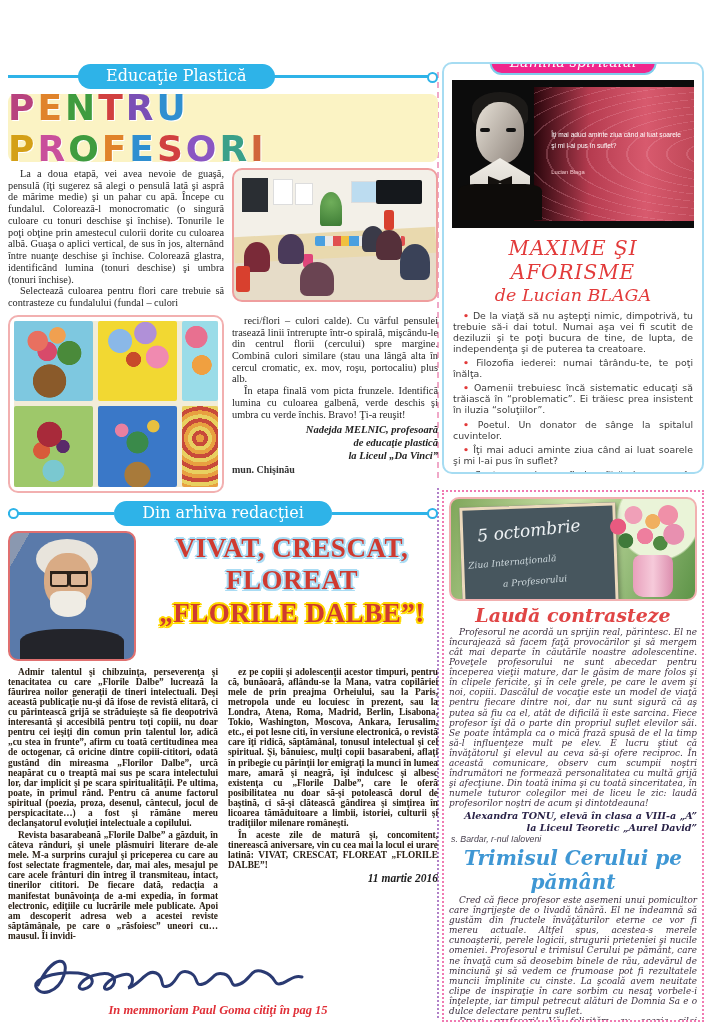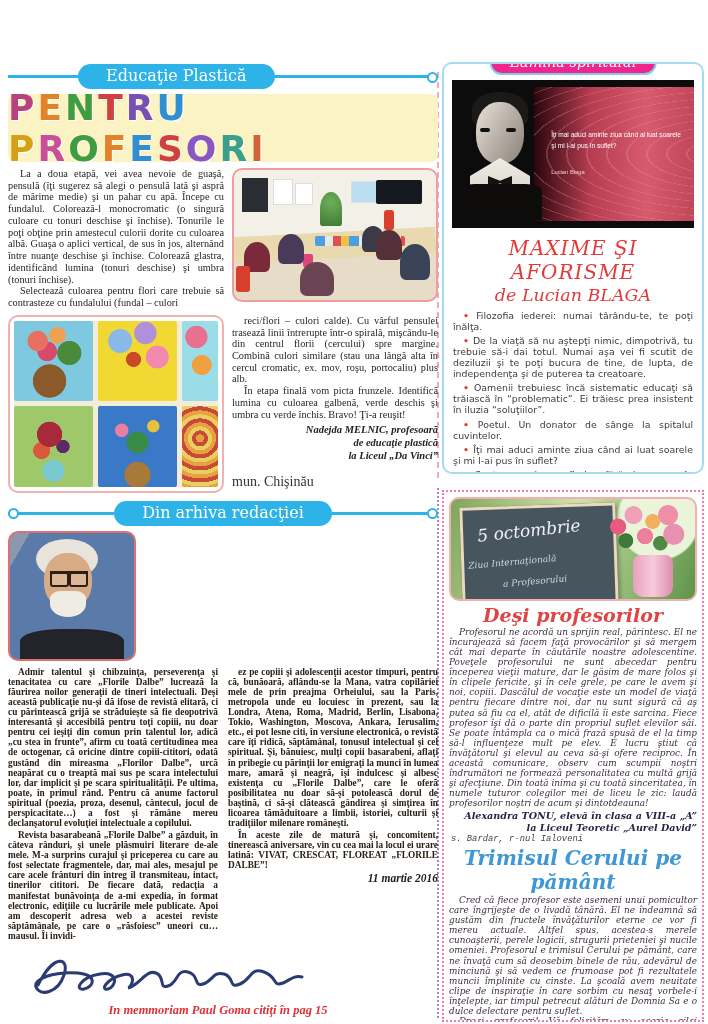--- a/index.html
+++ b/index.html
@@ -59,21 +59,21 @@
              display:flex;align-items:center;}
   .big-title{font-family:"DejaVu Sans",sans-serif;font-weight:bold;font-size:36px;
              letter-spacing:3px;word-spacing:28px;text-shadow:1px 1px 0 #fff;}
   .edu-row{display:flex;gap:8px;margin-top:6px;}
   .edu-text{font-size:10.3px;line-height:1.14;text-align:justify;color:#262626;}
   .edu-text p{margin:0;text-indent:12px;}
   .edu-left{width:216px;}
   .edu-right{flex:1;}
   .byline{margin-top:4px;text-align:right;font-weight:bold;font-style:italic;
           font-size:10.5px;line-height:1.2;color:#222;}
-  .place{margin-top:12px;text-align:left;font-size:14px;color:#333;}
+  .place{margin-top:2px;text-align:left;font-size:10px;color:#333;font-weight:bold;}
   
   .ph{border:2.5px solid #ef9e9e;border-radius:10px;position:relative;overflow:hidden;}
   .ph-class{flex:1;height:130px;background:linear-gradient(#f3f0e8 60%,#e6dcc8 60%);}
   .pc-tv{position:absolute;right:14px;top:10px;width:46px;height:24px;background:#15181c;border-radius:2px;}
   .pc-post{position:absolute;background:#fff;box-shadow:0 0 0 1px #ddd;}
   .pc-board{position:absolute;left:8px;top:8px;width:26px;height:34px;background:#2a2e33;}
   .pc-plant{position:absolute;left:86px;top:22px;width:22px;height:34px;border-radius:50% 50% 10% 10%;
             background:radial-gradient(circle at 50% 30%,#6fae5a,#3c7a34);}
   .pc-table{position:absolute;left:0;right:0;top:62px;height:26px;background:#e9d9ae;
             transform:rotate(-3deg);}
@@ -200,21 +200,21 @@
       radial-gradient(circle at 66% 66%,#4f8a42 9%,transparent 10%);}
   .vase{position:absolute;right:22px;top:56px;width:40px;height:42px;background:
         linear-gradient(90deg,#e8a0bc,#f6cada 50%,#dc8eae);border-radius:8px 8px 10px 10px;}
   .lauda-t{margin:3px 0 1px;text-align:center;font-family:"DejaVu Serif",serif;font-style:italic;
            font-weight:bold;font-size:19px;color:#e04545;}
   .lauda-body{font-family:"DejaVu Serif",serif;font-style:italic;font-size:8.9px;line-height:1.13;
               text-align:justify;color:#3c2e3e;}
   .lauda-body p{margin:0;text-indent:10px;}
   .sigright{text-align:right;font-family:"DejaVu Serif",serif;font-style:italic;font-weight:bold;
             font-size:9.6px;line-height:1.2;color:#2a2348;margin-top:2px;}
-  .locline{text-align:left;font-family:Liberation Mono, monospace;font-style:italic;font-size:8.8px;
+  .locline{text-align:left;font-family:Liberation Sans, sans-serif;font-style:italic;font-size:8.8px;
            color:#4a4250;margin:1px 0 2px 2px;}
   .trimis-t{margin:2px 0 1px;text-align:center;font-family:"DejaVu Serif",serif;font-style:italic;
             font-weight:bold;font-size:20px;color:#3f97d4;}
 </style>
 </head>
 <body>
 
 <div class="page">
 
 
@@ -292,20 +292,25 @@
           </div>
       </div>
       <div class="arch-head">
         <div class="ph ph-goma">
           <div class="goma-hair"></div>
           <div class="goma-face"></div>
           <div class="goma-glass"></div>
           <div class="goma-beard"></div>
           <div class="goma-body"></div>
         </div>
+        <div class="arch-titles">
+          <div class="t-red-blue">VIVAT, CRESCAT,</div>
+          <div class="t-red-blue">FLOREAT</div>
+          <div class="t-red-yellow">„FLORILE DALBE”!</div>
+        </div>
       </div>
       <div class="arch-cols">
         <div class="acol">
           <p>Admir   talentul   şi   chibzuinţa, perseverenţa şi tenacitatea cu care „Florile Dalbe” lucrează  la făurirea noilor generaţii de tineri intelectuali. Deşi această publicaţie nu-şi dă ifose de revistă elitară, ci cu părintească grijă se străduieşte să  fie deopotrivă interesantă  şi accesibilă pentru toţi copiii, nu doar pentru cei ieşiţi din comun prin talentul lor, adică „cu stea în frunte”,  afirm cu toată certitudinea mea de octogenar, că oricine dintre copiii-cititori, odată  gustând din mireasma „Florilor Dalbe”, urcă neapărat  cu o treaptă mai sus pe scara intelectului lor, dar  implicit şi pe scara spiritualităţii. Pe ultima, poate, în primul rând. Pentru că anume factorul spiritual (poezia, proza, desenul, cântecul, jocul de perspicacitate…) a fost şi rămâne mereu declanşatorul evoluţiei intelectuale a copilului.</p>
           <p>Revista basarabeană „Florile Dalbe” a găzduit, în câteva rânduri, şi unele plăsmuiri literare de-ale mele. M-a surprins curajul şi priceperea cu care au fost selectate fragmentele, dar, mai ales, mesajul pe care acele frânturi din întreg îl transmiteau, intact,  tinerilor cititori. De fiecare dată,  redacţia a  manifestat bunăvoinţa  de a-mi expedia, în format electronic, ediţiile cu lucrările mele publicate. Apoi am descoperit adresa web a acestei reviste săptămânale, pe care o „răsfoiesc” uneori cu… mausul. Îi invidi-</p>
         </div>
         <div class="acol">
           <p>ez pe copiii şi adolescenţii acestor timpuri, pentru că, bunăoară, aflându-se la Mana, vatra copilăriei mele de prin preajma Orheiului, sau  la Paris, metropola unde eu locuiesc în prezent, sau la Londra, Atena, Roma, Madrid, Berlin, Lisabona, Tokio, Washington, Moscova, Ankara, Ierusalim, etc., ei pot lesne citi, în versiune electronică, o revistă care îţi ridică, săptămânal,  tonusul intelectual şi cel spiritual. Şi, bănuiesc, mulţi copii basarabeni, aflaţi în pribegie cu părinţii lor emigraţi la munci în lumea mare, amară şi neagră, îşi îndulcesc şi albesc  existenţa cu „Florile Dalbe”, care le oferă posibilitatea nu doar să-şi potolească dorul de baştină, ci să-şi clătească gândirea şi simţirea în licoarea tămăduitoare a limbii, istoriei, culturii şi tradiţiilor milenare româneşti.</p>
           <p>În aceste zile de matură şi, concomitent, tinerească aniversare, vin cu cea mai  la locul ei urare latină: VIVAT, CRESCAT, FLOREAT „FLORILE DALBE”!</p>
           <div class="auth2">11 martie 2016</div>
@@ -340,40 +345,40 @@
           <div class="bf-collar"></div>
           <div class="bf-bow"></div>
           <div class="bf-suit"></div>
         </div>
         <div class="blaga-quote">Îţi mai aduci aminte ziua când ai luat soarele şi mi l-ai pus în suflet?</div>
         <div class="blaga-auth">Lucian Blaga</div>
       </div>
       <div class="maxime-t1">MAXIME ŞI AFORISME</div>
       <div class="maxime-t2">de Lucian BLAGA</div>
       <ul class="maxims">
+        <li>De la viaţă să nu aştepţi nimic, dimpotrivă, tu trebuie să-i dai totul. Numai aşa vei fi scutit de deziluzii şi te poţi bucura de tine, de lupta, de independenţa şi de puterea ta creatoare.</li>
         <li>Filozofia iederei: numai târându-te, te poţi înălţa.</li>
-        <li>De la viaţă să nu aştepţi nimic, dimpotrivă, tu trebuie să-i dai totul. Numai aşa vei fi scutit de deziluzii şi te poţi bucura de tine, de lupta, de independenţa şi de puterea ta creatoare.</li>
         <li>Oamenii trebuiesc încă sistematic educaţi să trăiască în “problematic”. Ei trăiesc prea insistent în iluzia “soluţiilor”.</li>
         <li>Poetul. Un donator de sânge la spitalul cuvintelor.</li>
         <li>Îţi mai aduci aminte ziua când ai luat soarele şi mi l-ai pus în suflet?</li>
         <li>Sunt oameni care fierb - fără de-a avea în acelaşi timp şi căldură; ca apa sub presiune atmosferică redusă…</li>
       </ul>
     </section>
 
     <section class="lauda">
       <div class="ph ph-chalk">
         <div class="chalkboard">
           <div class="cb-t1">5 octombrie</div>
           <div class="cb-t2">Ziua Internaţională</div>
           <div class="cb-t3">a Profesorului</div>
         </div>
         <div class="roses"></div>
         <div class="vase"></div>
       </div>
-      <div class="lauda-t">Deşi  profesorilor</div>
+      <div class="lauda-t">Laudă  contrasteze</div>
       <div class="lauda-body">
         <p>Profesorul ne acordă un sprijin real, părintesc. El ne încurajează să facem faţă provocărilor şi să mergem cât mai departe în căutările noastre adolescentine. Poveţele profesorului ne sunt abecedar pentru începerea vieţii mature, dar le găsim de mare folos şi în clipele fericite, şi în cele grele, pe care le avem şi noi, copiii. Dascălul de vocaţie este un model de viaţă pentru fiecare dintre noi, dar nu sunt sigură că aş putea să fiu ca el, atât de dificilă îi este sarcina. Fiece profesor îşi dă o parte din propriul suflet elevilor săi. Se poate întâmpla ca o mică frază spusă de el la timp să-l influenţeze mult pe elev. E lucru ştiut că învăţătorul şi elevul au ceva să-şi ofere reciproc. În această comunicare, observ cum scumpii noştri îndrumători ne formează personalitatea cu multă grijă şi afecţiune. Din toată inima şi cu toată sinceritatea, în numele tuturor colegilor mei de liceu le zic: laudă profesorilor noştri de acum şi dintotdeauna!</p>
       </div>
       <div class="sigright">
         <div>Alexandra TONU, elevă în clasa a VIII-a „A”</div>
         <div>la Liceul Teoretic „Aurel David”</div>
       </div>
       <div class="locline">s. Bardar, r-nul Ialoveni</div>
       <div class="trimis-t">Trimisul Cerului pe pământ</div>
       <div class="lauda-body">

